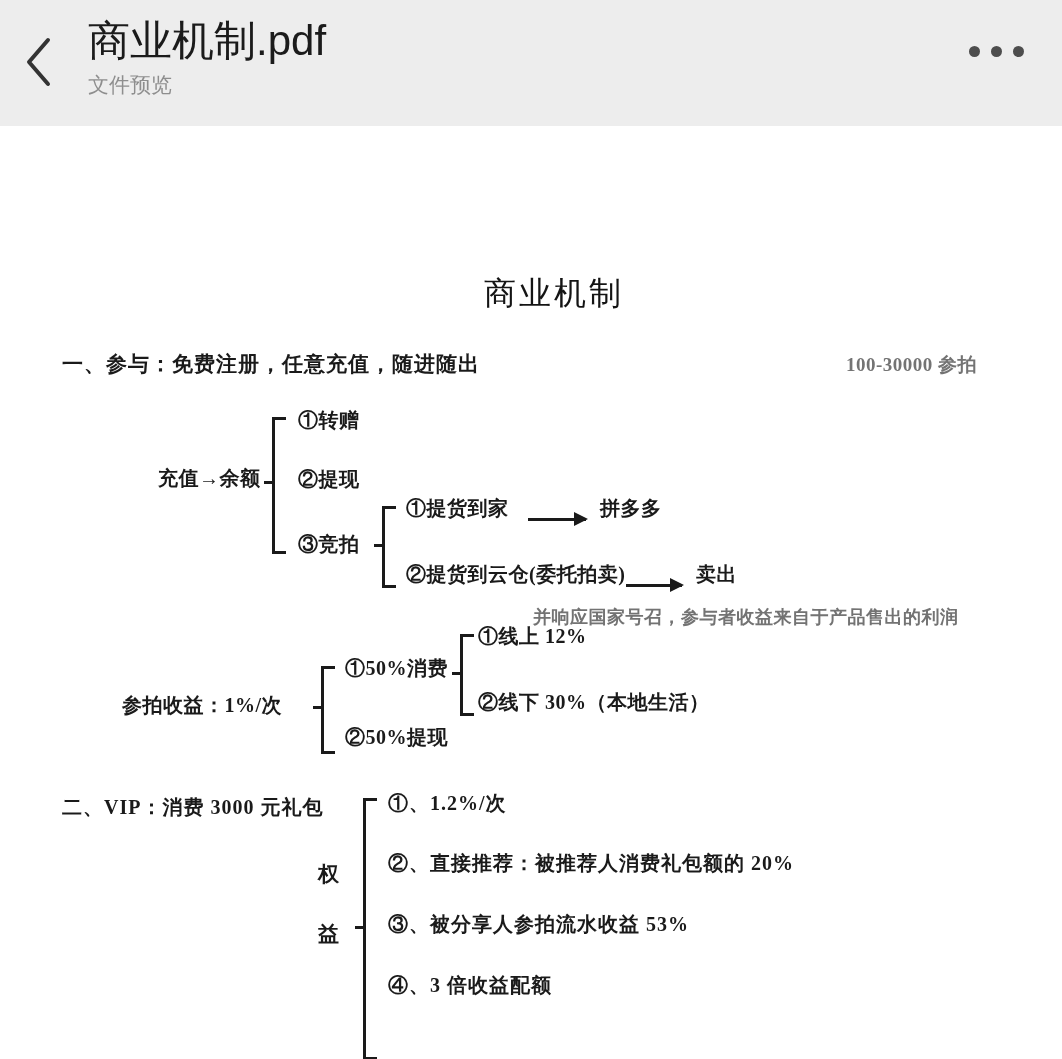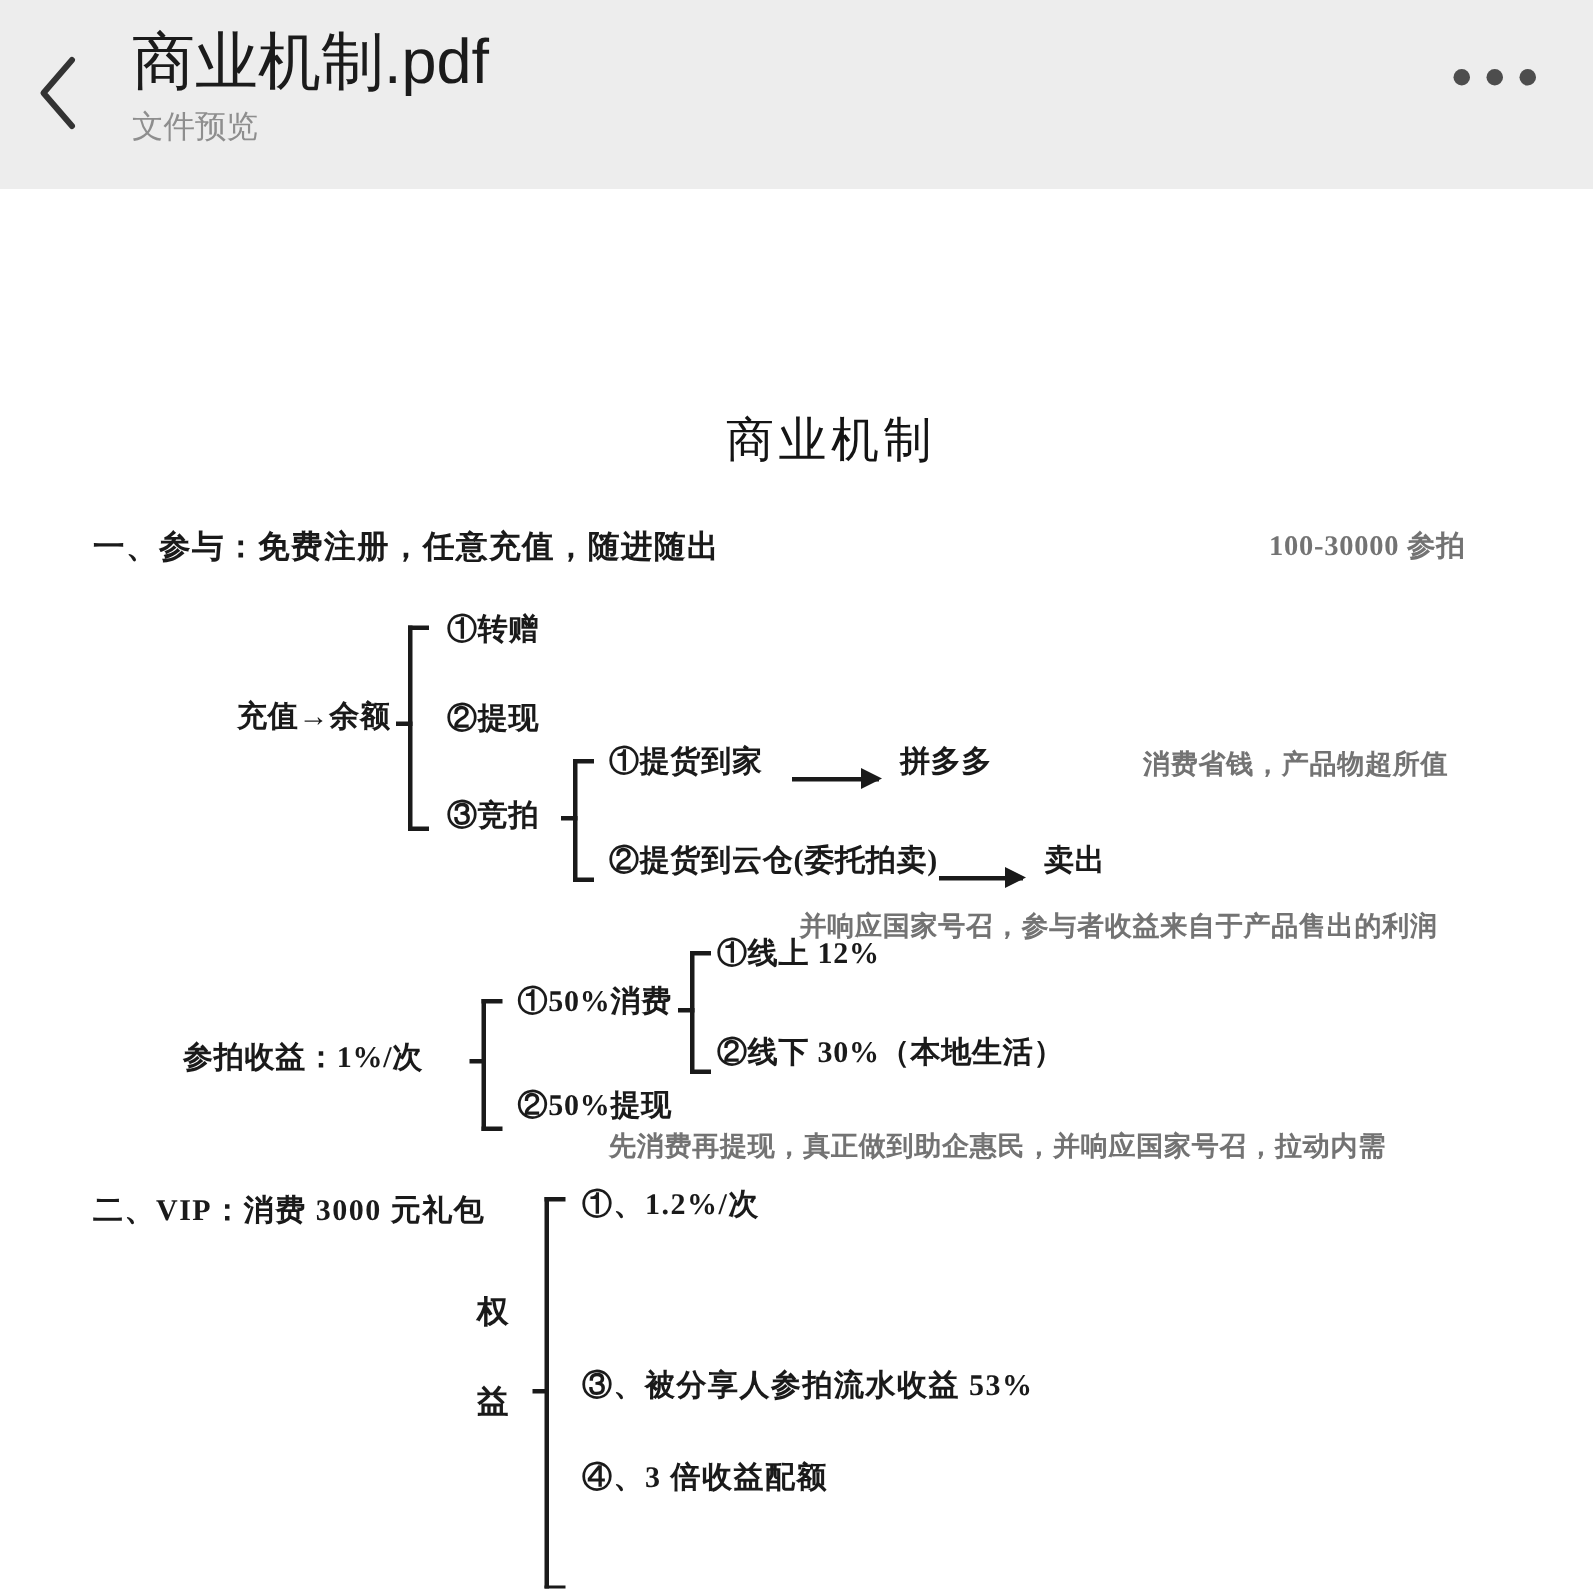--- a/index.html
+++ b/index.html
@@ -240,21 +240,20 @@
   <div class="arrow" style="left:528px; top:392px; width:58px;"></div>
 
   <div class="txt s-node" style="left:600px; top:370px;">拼多多</div>
 
   <div class="txt s-node" style="left:406px; top:436px;">②提货到云仓(委托拍卖)</div>
 
   <div class="arrow" style="left:626px; top:458px; width:56px;"></div>
 
   <div class="txt s-node" style="left:696px; top:436px;">卖出</div>
 
-  <div class="txt s-red red" style="left:762px; top:372px;">消费省钱，产品物超所值</div>
 
   <div class="txt s-red red" style="left:533px; top:480px;">并响应国家号召，参与者收益来自于产品售出的利润</div>
 
   <div class="txt s-node" style="left:122px; top:567px;">参拍收益：1%/次</div>
 
   <div class="brace" style="left:313px; top:540px; width:25px; height:88px;">
     <div class="spine"></div>
     <div class="arm top"></div>
     <div class="arm bottom"></div>
     <div class="stub" style="top:40px;"></div>
@@ -268,34 +267,34 @@
     <div class="spine"></div>
     <div class="arm top"></div>
     <div class="arm bottom"></div>
     <div class="stub" style="top:38px;"></div>
   </div>
 
   <div class="txt s-node" style="left:478px; top:498px;">①线上 12%</div>
 
   <div class="txt s-node" style="left:478px; top:564px;">②线下 30%（本地生活）</div>
 
-  <div class="txt s-red red" style="left:406px; top:627px;">先消费再提现，真正做到助企惠民，并响应国家号召，拉动内需</div>
 
   <div class="txt s-vip" style="left:62px; top:668px;">二、VIP：消费 3000 元礼包</div>
 
   <div class="txt s-brace-label" style="left:318px; top:735px;">权</div>
   <div class="txt s-brace-label" style="left:318px; top:795px;">益</div>
 
   <div class="brace" style="left:355px; top:672px; width:25px; height:262px;">
     <div class="spine"></div>
     <div class="arm top"></div>
     <div class="arm bottom"></div>
     <div class="stub" style="top:128px;"></div>
   </div>
 
   <div class="txt s-vip" style="left:388px; top:664px;">①、1.2%/次</div>
 
+  <div class="txt s-vip" style="left:388px; top:724px;">②、直接推荐：被推荐人消费礼包额的 20%</div>
 
   <div class="txt s-vip" style="left:388px; top:785px;">③、被分享人参拍流水收益 53%</div>
 
   <div class="txt s-vip" style="left:388px; top:846px;">④、3 倍收益配额</div>
 
 </div>
 
 </body></html>

